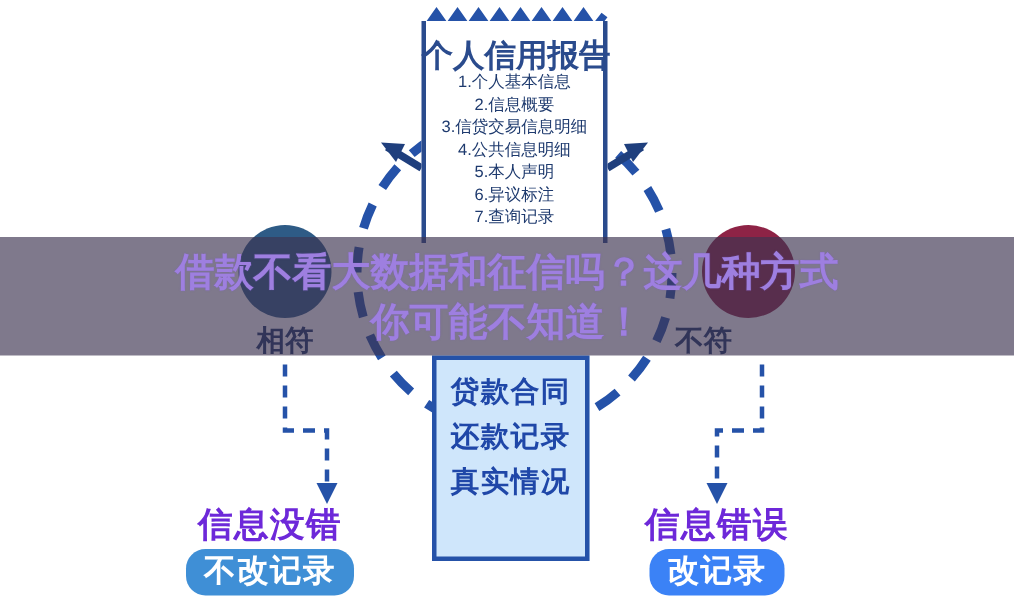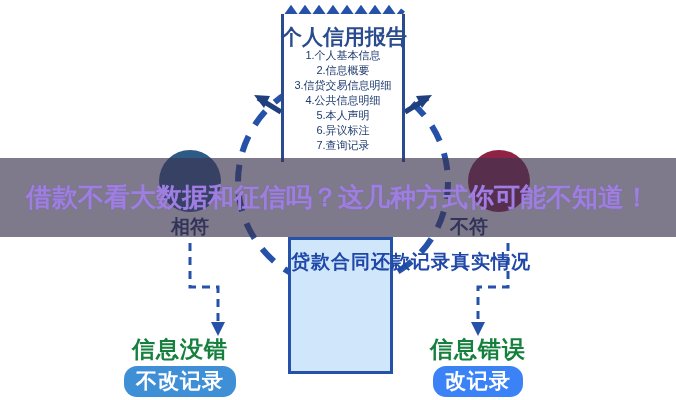--- a/index.html
+++ b/index.html
@@ -51,54 +51,54 @@
   }
   .circle-label.left{left:130px;top:214px;}
   .circle-label.right{left:409px;top:214px;}
 
   
   .blue-card{
     position:absolute;left:288px;top:237px;width:105px;height:137px;
     background:#cfe6fb;
     border:3px solid #2552a8;
     box-sizing:border-box;
-    display:flex;justify-content:flex-start;
+    display:flex;flex-direction:column;justify-content:flex-start;
     padding-top:7px;
   }
   .blue-card .bl{
     font-size:19px;font-weight:bold;color:#1f47a8;
     text-align:center;line-height:30px;white-space:nowrap;
     letter-spacing:1px;
   }
 
   
   .outcome{position:absolute;width:180px;text-align:center;}
   .outcome.left{left:90px;top:335px;}
   .outcome.right{left:388px;top:335px;text-align:center;}
   .outcome .head{
-    font-size:23px;font-weight:bold;color:#15803d;letter-spacing:1px;
+    font-size:23px;font-weight:bold;color:#6d28d9;letter-spacing:1px;
     white-space:nowrap;line-height:28px;
   }
   .pill{
     display:inline-block;margin-top:3px;
     padding:3px 12px 4px 12px;border-radius:13px;
     font-size:21px;font-weight:bold;color:#ffffff;letter-spacing:1px;
     white-space:nowrap;line-height:24px;
   }
   .pill.blue{background:#3f8fd6;}
   .pill.pink{background:#3b82f6;}
 
   
   .overlay-band{
     position:absolute;left:0;top:158px;width:676px;height:79px;
     background:rgba(60,52,80,0.66);
   }
   .overlay-text{
     position:absolute;left:0;top:158px;width:676px;height:79px;
-    display:flex;flex-direction:row;align-items:center;justify-content:center;
+    display:flex;flex-direction:column;align-items:center;justify-content:center;
     pointer-events:none;
   }
   .overlay-text .ln{
     font-size:26px;font-weight:bold;line-height:33px;
     color:#9e7fe0;
     letter-spacing:0px;white-space:nowrap;
     text-shadow:0 0 1px rgba(120,90,200,.6);
   }
 </style>
 </head>

